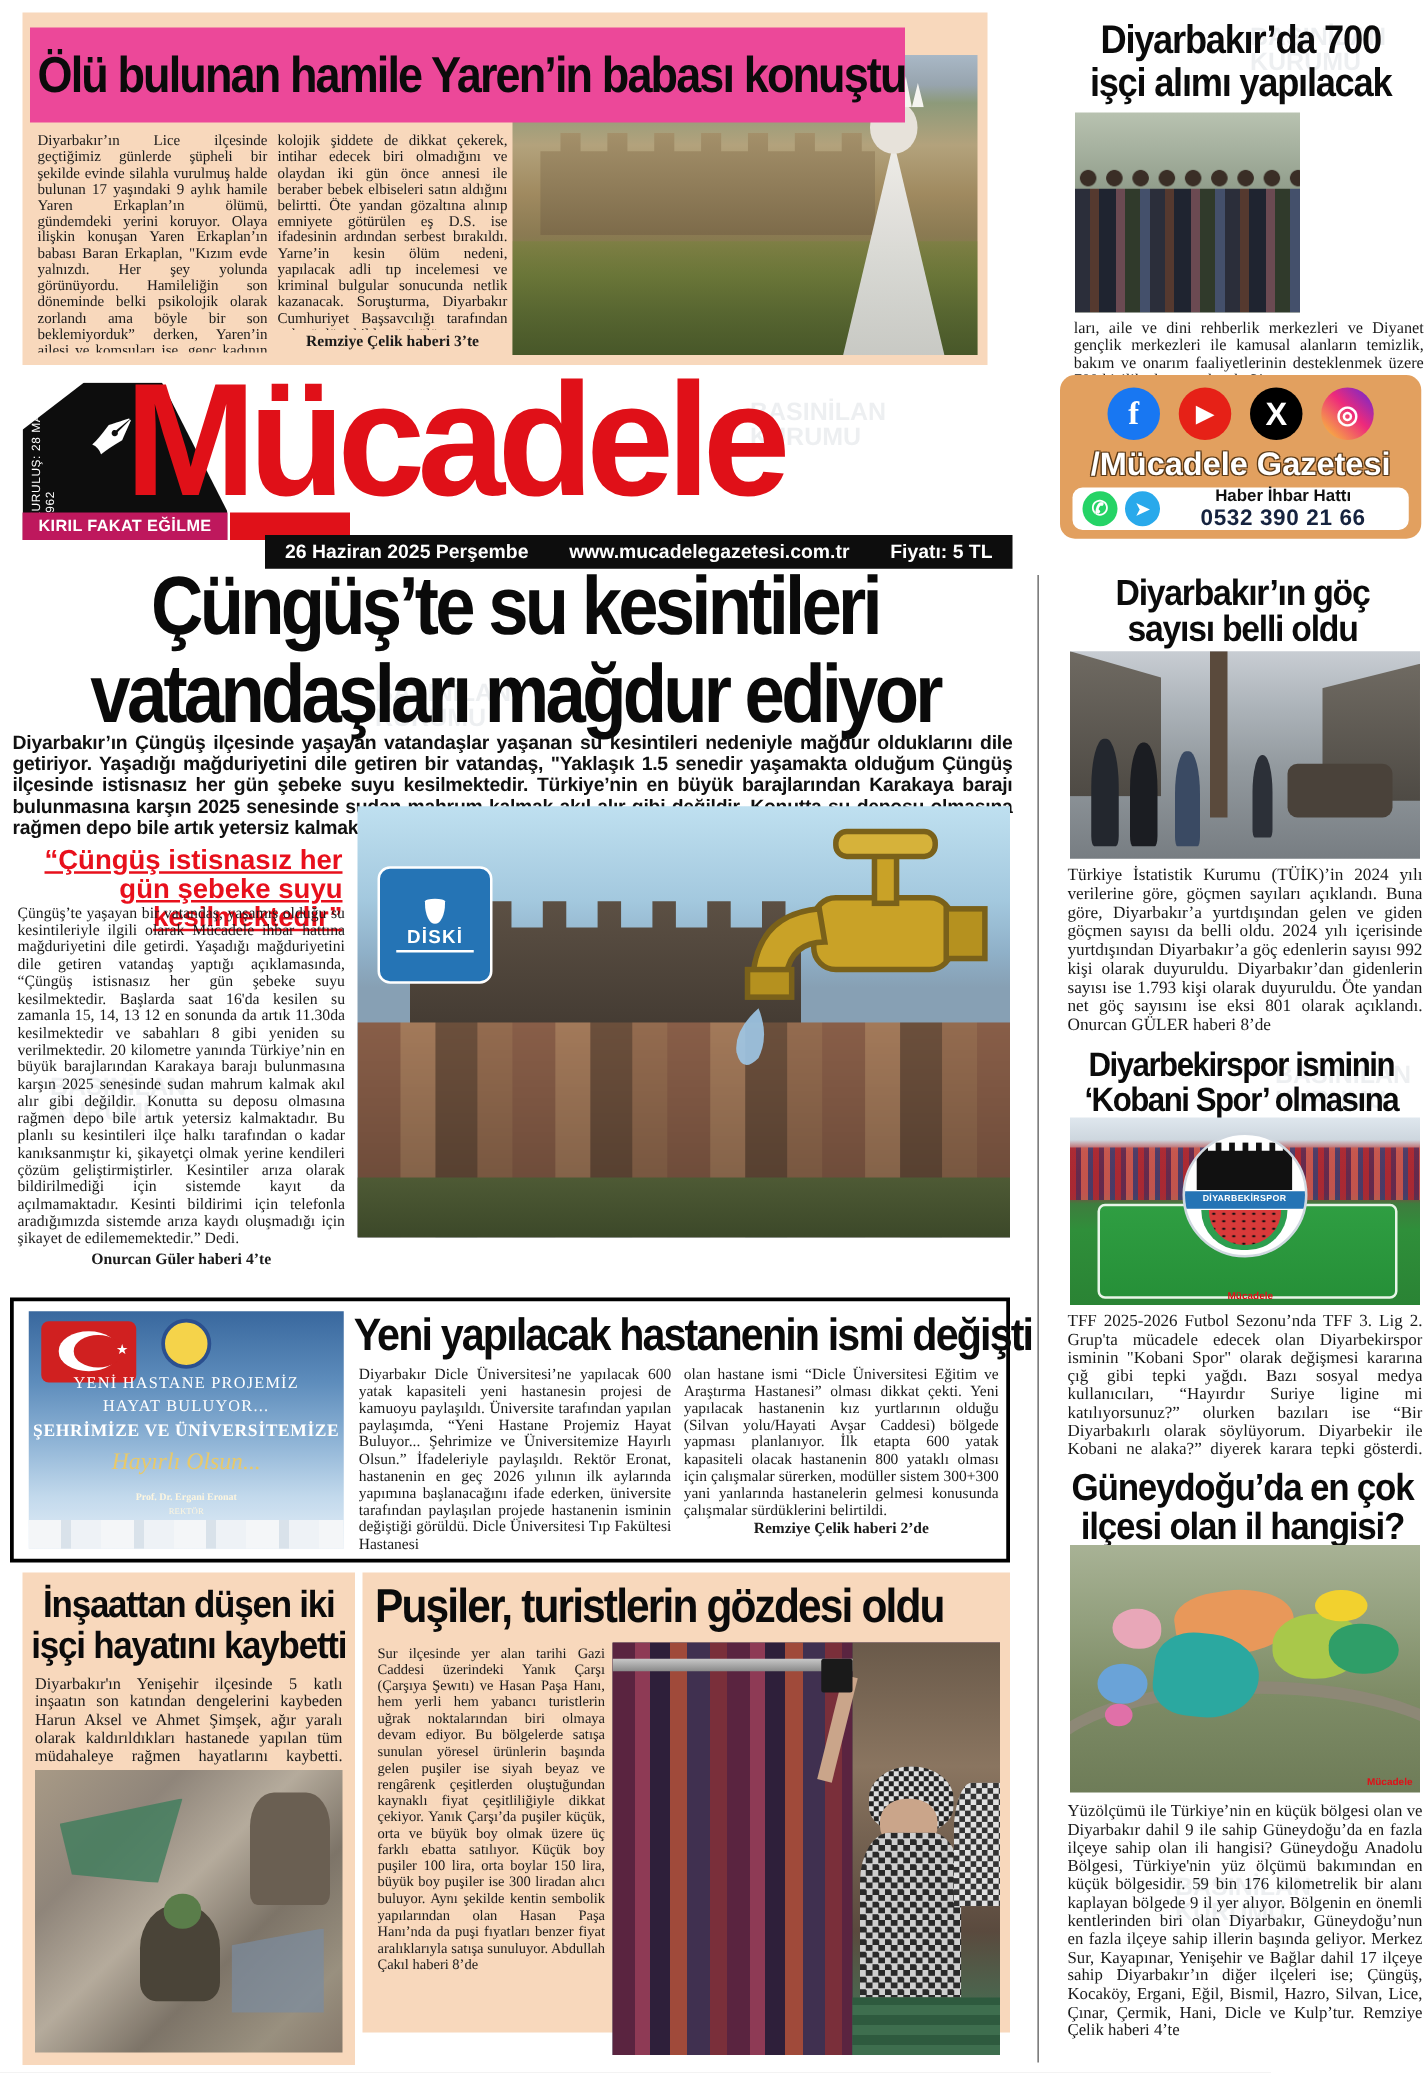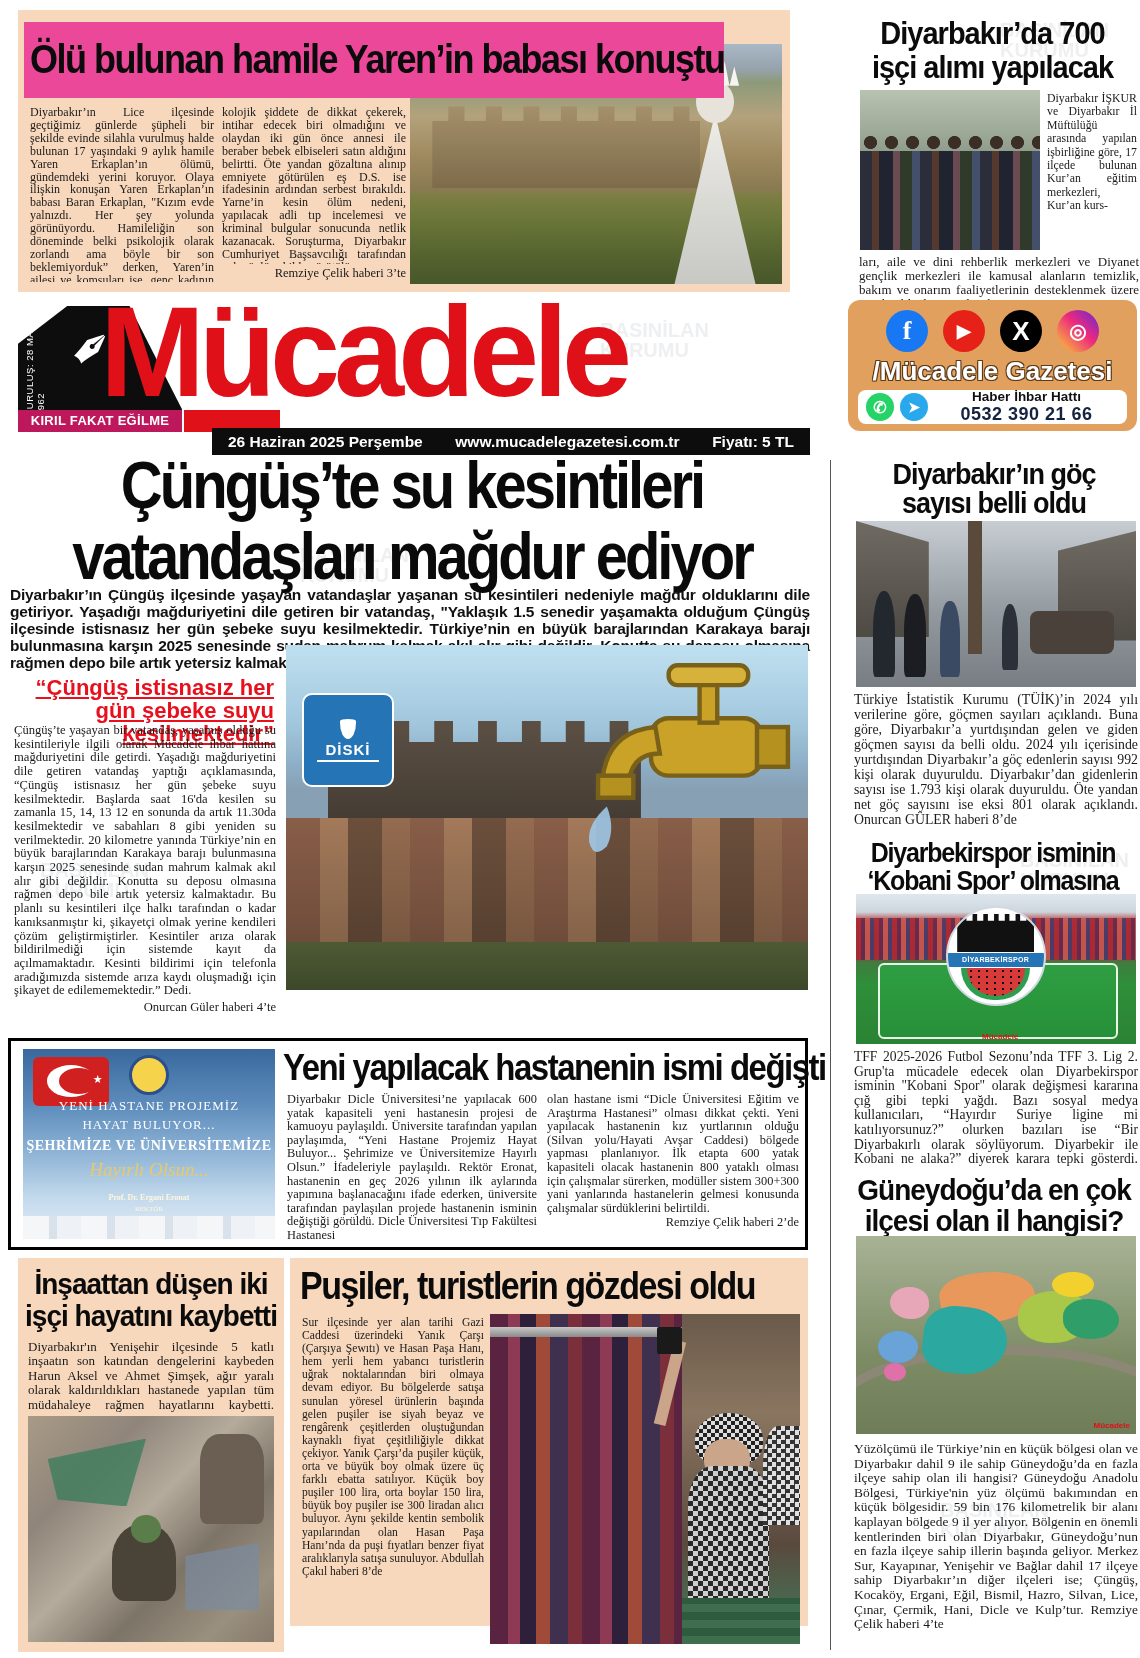--- a/index.html
+++ b/index.html
@@ -36,21 +36,21 @@
       display:flex;align-items:center;gap:6px;padding:0 8px;box-sizing:border-box;}
   .hl-txt{flex:1;text-align:center;font-family:"Liberation Sans",sans-serif;font-weight:bold;color:#111;}
   
   .mainhead{position:absolute;left:6px;top:450px;width:812px;text-align:center;font-family:"Liberation Sans",sans-serif;
       font-weight:bold;color:#0a0a0a;font-size:58px;line-height:62px;letter-spacing:-3px;transform:scaleY(1.14);transform-origin:top center;}
   .leadpar{position:absolute;left:10px;top:586px;width:800px;font-family:"Liberation Sans",sans-serif;font-weight:bold;
       font-size:15.5px;line-height:17px;letter-spacing:-0.2px;color:#111;}
   .redsub{position:absolute;left:16px;top:676px;width:258px;text-align:right;color:#e8101c;
       font-family:"Liberation Sans",sans-serif;font-weight:bold;font-size:22px;line-height:23px;text-decoration:underline;}
   .colbody{font-size:12.5px;line-height:13.6px;}
-  .byline{font-weight:normal;text-align:right;}
+  .byline{font-weight:bold;text-align:center;}
   .sidehl{position:absolute;text-align:center;font-family:"Liberation Sans",sans-serif;font-weight:bold;
       color:#0b0b0b;letter-spacing:-1px;transform:scaleY(1.08);transform-origin:top center;}
   .credit{position:absolute;color:#e01018;font-family:"Liberation Sans",sans-serif;font-weight:bold;font-size:8px;}
   .battlement{clip-path:polygon(0 18%,6% 18%,6% 0,12% 0,12% 18%,20% 18%,20% 0,26% 0,26% 18%,34% 18%,34% 0,40% 0,40% 18%,48% 18%,48% 0,54% 0,54% 18%,62% 18%,62% 0,68% 0,68% 18%,76% 18%,76% 0,82% 0,82% 18%,90% 18%,90% 0,96% 0,96% 18%,100% 18%,100% 100%,0 100%);}
 </style>
 </head>
 <body>
 
 <div class="page">
 
@@ -88,21 +88,20 @@
 
   <section class="abs" style="left:845px;top:12px;width:295px;height:286px;">
     <div class="hl" style="position:absolute;left:0;top:4px;width:100%;text-align:center;font-size:29px;line-height:31px;letter-spacing:-1px;transform:scaleY(1.1);transform-origin:top center;">
       <div>Diyarbakır’da 700</div>
       <div>işçi alımı yapılacak</div>
     </div>
     <div class="photo" style="left:15px;top:78px;width:180px;height:160px;background:linear-gradient(180deg,#b8c2b0 0%,#9aa694 30%,#7e8a7a 55%,#6a7566 100%);">
       <div class="abs" style="left:0;top:26%;width:100%;height:16%;background-image:radial-gradient(circle at 50% 50%, #3a2e26 42%, transparent 46%);background-size:21px 21px;"></div>
       <div class="abs" style="left:0;top:38%;width:100%;height:62%;background:repeating-linear-gradient(90deg,#2b2e3a 0 12px,#55392f 12px 19px,#1f2430 19px 33px,#6b4a52 33px 40px,#303a2b 40px 52px,#44506b 52px 60px);"></div>
     </div>
-    <div class="abs just" style="left:202px;top:80px;width:90px;height:158px;overflow:hidden;font-size:11.8px;line-height:13.4px;">Diyarbakır İŞKUR ve Diyarbakır İl Müftülüğü arasında yapılan işbirliğine göre, 17 ilçede bulunan Kur’an eğitim merkezleri, Kur’an kurs-</div>
     <div class="abs just" style="left:14px;top:243px;width:280px;height:56px;overflow:hidden;font-size:13px;line-height:14px;">ları, aile ve dini rehberlik merkezleri ve Diyanet gençlik merkezleri ile kamusal alanların temizlik, bakım ve onarım faaliyetlerinin desteklenmek üzere 700 kişilik alım yapılacak.  3’te</div>
   </section>
 
   <header>
     <div class="logo-black"></div>
     <div class="founded">KURULUŞ: 28 MAYIS 1962</div>
     <div class="nib">✒</div>
     <div class="logo-red">Mücadele</div>
     <div class="motto">KIRIL FAKAT EĞİLME</div>
     <div class="redblock"></div>

